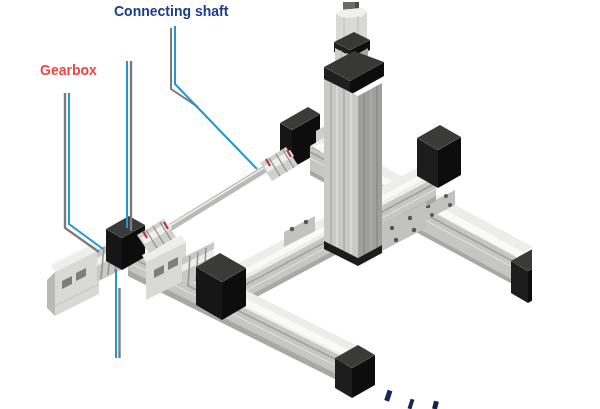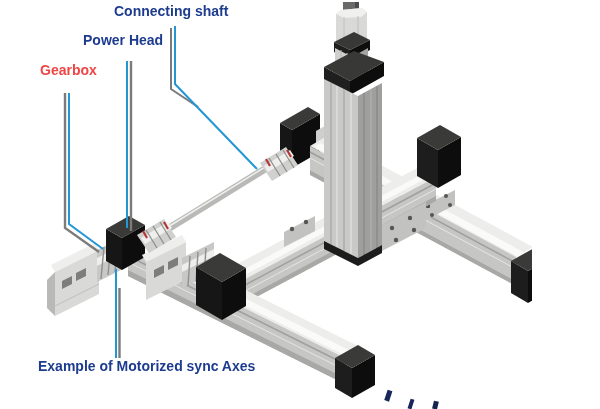--- a/index.html
+++ b/index.html
@@ -220,16 +220,14 @@
     </g>
 
     <g>
       <rect x="386" y="390" width="5" height="11" fill="#17275a" transform="rotate(18 388 395)"></rect>
       <rect x="409" y="399" width="4" height="10" fill="#17275a" transform="rotate(18 411 404)"></rect>
       <rect x="433" y="401" width="5" height="8" fill="#15244f" transform="rotate(14 435 405)"></rect>
     </g>
   </svg>
 
   <div class="lbl" id="lbl-connecting-shaft" style="color: rgb(29, 60, 144);">Connecting shaft</div>
-  <div class="lbl" id="lbl-power-head" style="color: rgb(29, 60, 144);">Power Head</div>
   <div class="lbl" id="lbl-gearbox" style="color: #ef4444;">Gearbox</div>
-  <div class="lbl" id="lbl-caption" style="color: rgb(29, 60, 144);">Example of Motorized sync Axes</div>
 </div>
 
 </body></html>

